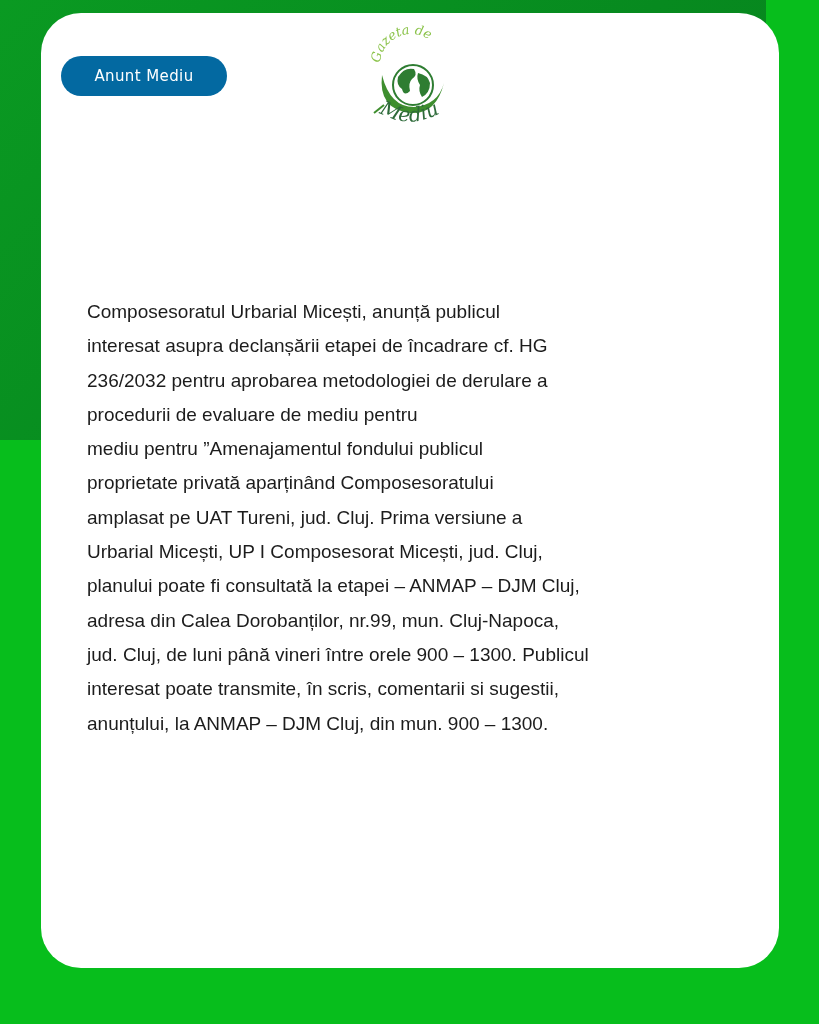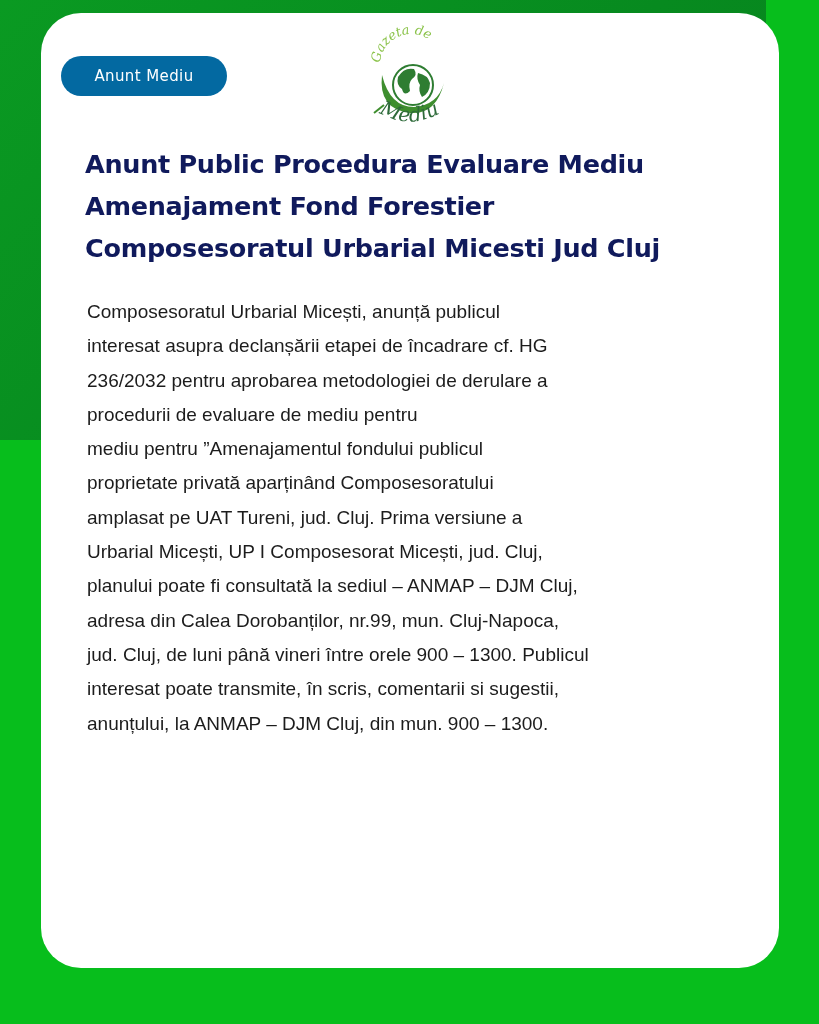--- a/index.html
+++ b/index.html
@@ -59,35 +59,30 @@
     <path d="M 26 82 L 16 90" stroke="#3E8E2E" stroke-width="2" fill="none"></path>
 
     <circle cx="55" cy="62" r="20" fill="#ffffff" stroke="#2E7D32" stroke-width="2"></circle>
     <path d="M 40 54 Q 46 44 56 46 Q 60 52 54 56 Q 50 60 52 68 Q 46 74 44 66 Q 38 62 40 54 Z" fill="#2E7D32"></path>
     <path d="M 60 50 Q 70 52 72 60 Q 72 70 64 74 Q 60 68 62 62 Q 58 56 60 50 Z" fill="#2E7D32"></path>
     <text font-family="DejaVu Serif, serif" font-style="italic" font-size="20" fill="#2E6B3A">
       <textPath href="#arcBot" startOffset="6">Mediu</textPath>
     </text>
   </svg>
 
-  <div class="title">
-    <div>Anunt Public Procedura Evaluare Mediu</div>
-    <div>Amenajament Fond Forestier</div>
-    <div>Composesoratul Urbarial Micesti Jud Cluj</div>
-  </div>
 
   <div class="body-text">
     <div>Composesoratul Urbarial Micești, anunță publicul</div>
     <div>interesat asupra declanșării etapei de încadrare cf. HG</div>
     <div>236/2032 pentru aprobarea metodologiei de derulare a</div>
     <div>procedurii de evaluare de mediu pentru</div>
     <div>mediu pentru ”Amenajamentul fondului publicul</div>
     <div>proprietate privată aparținând Composesoratului</div>
     <div>amplasat pe UAT Tureni, jud. Cluj. Prima versiune a</div>
     <div>Urbarial Micești, UP I Composesorat Micești, jud. Cluj,</div>
-    <div>planului poate fi consultată la sediul – ANMAP – DJM Cluj,</div>
+    <div>planului poate fi consultată la etapei – ANMAP – DJM Cluj,</div>
     <div>adresa din Calea Dorobanților, nr.99, mun. Cluj-Napoca,</div>
     <div>jud. Cluj, de luni până vineri între orele 900 – 1300. Publicul</div>
     <div>interesat poate transmite, în scris, comentarii si sugestii,</div>
     <div>anunțului, la ANMAP – DJM Cluj, din mun. 900 – 1300.</div>
   </div>
 
 </div>
 
 </body></html>

